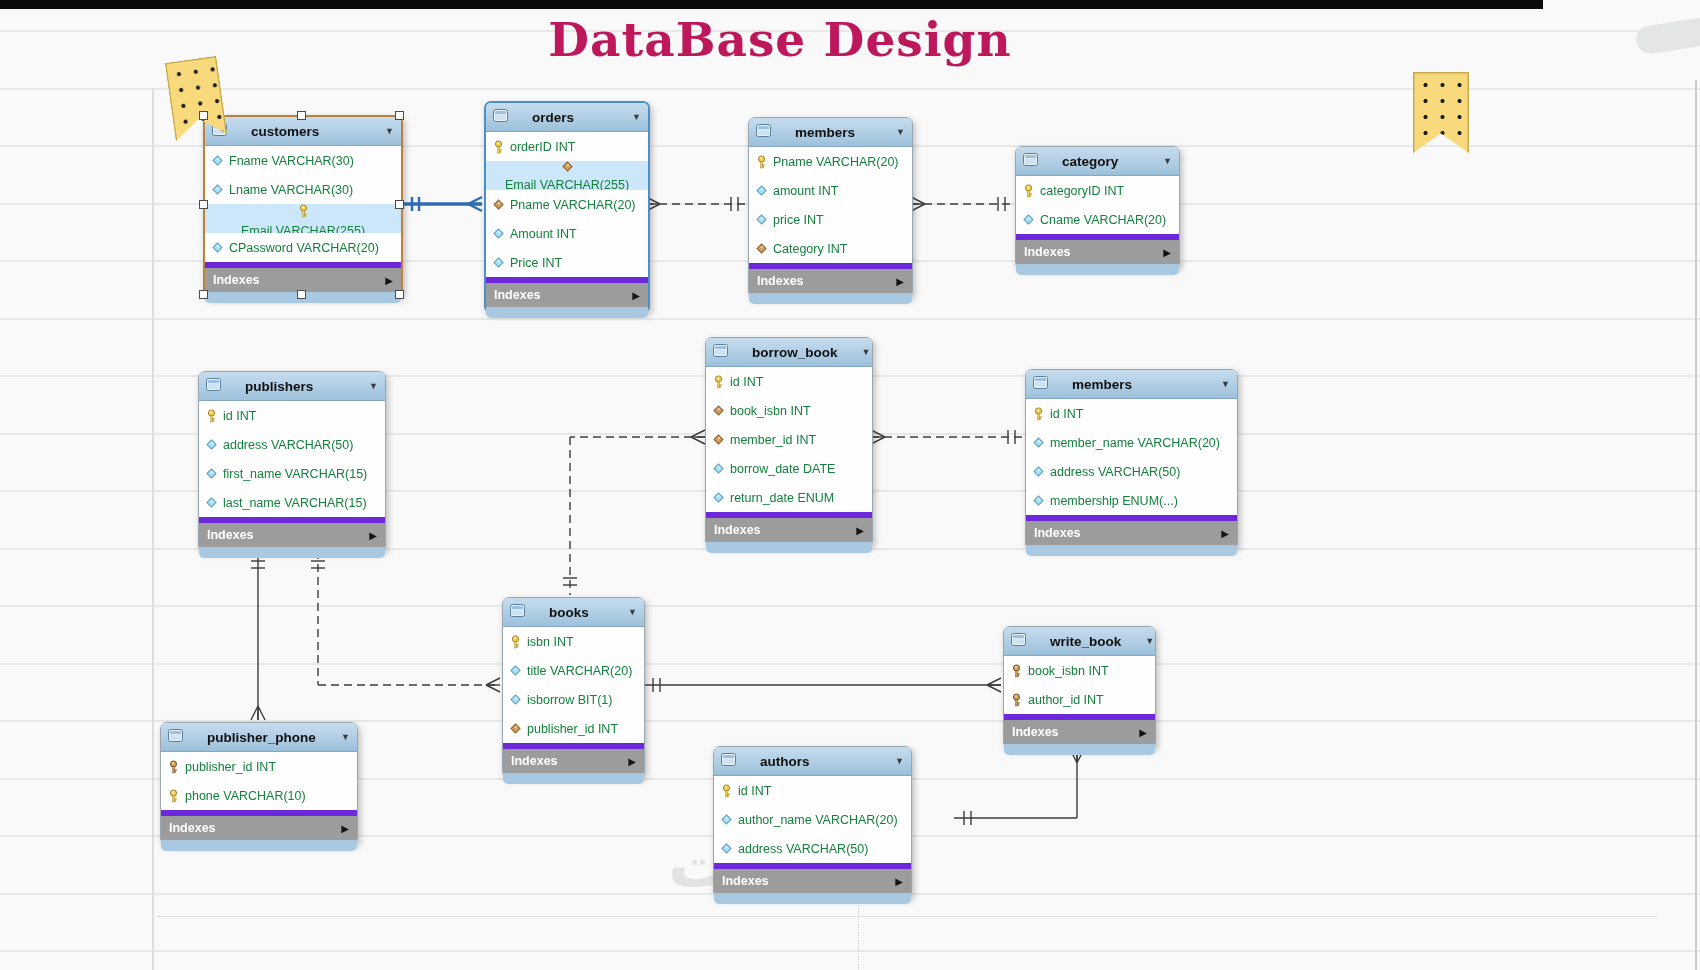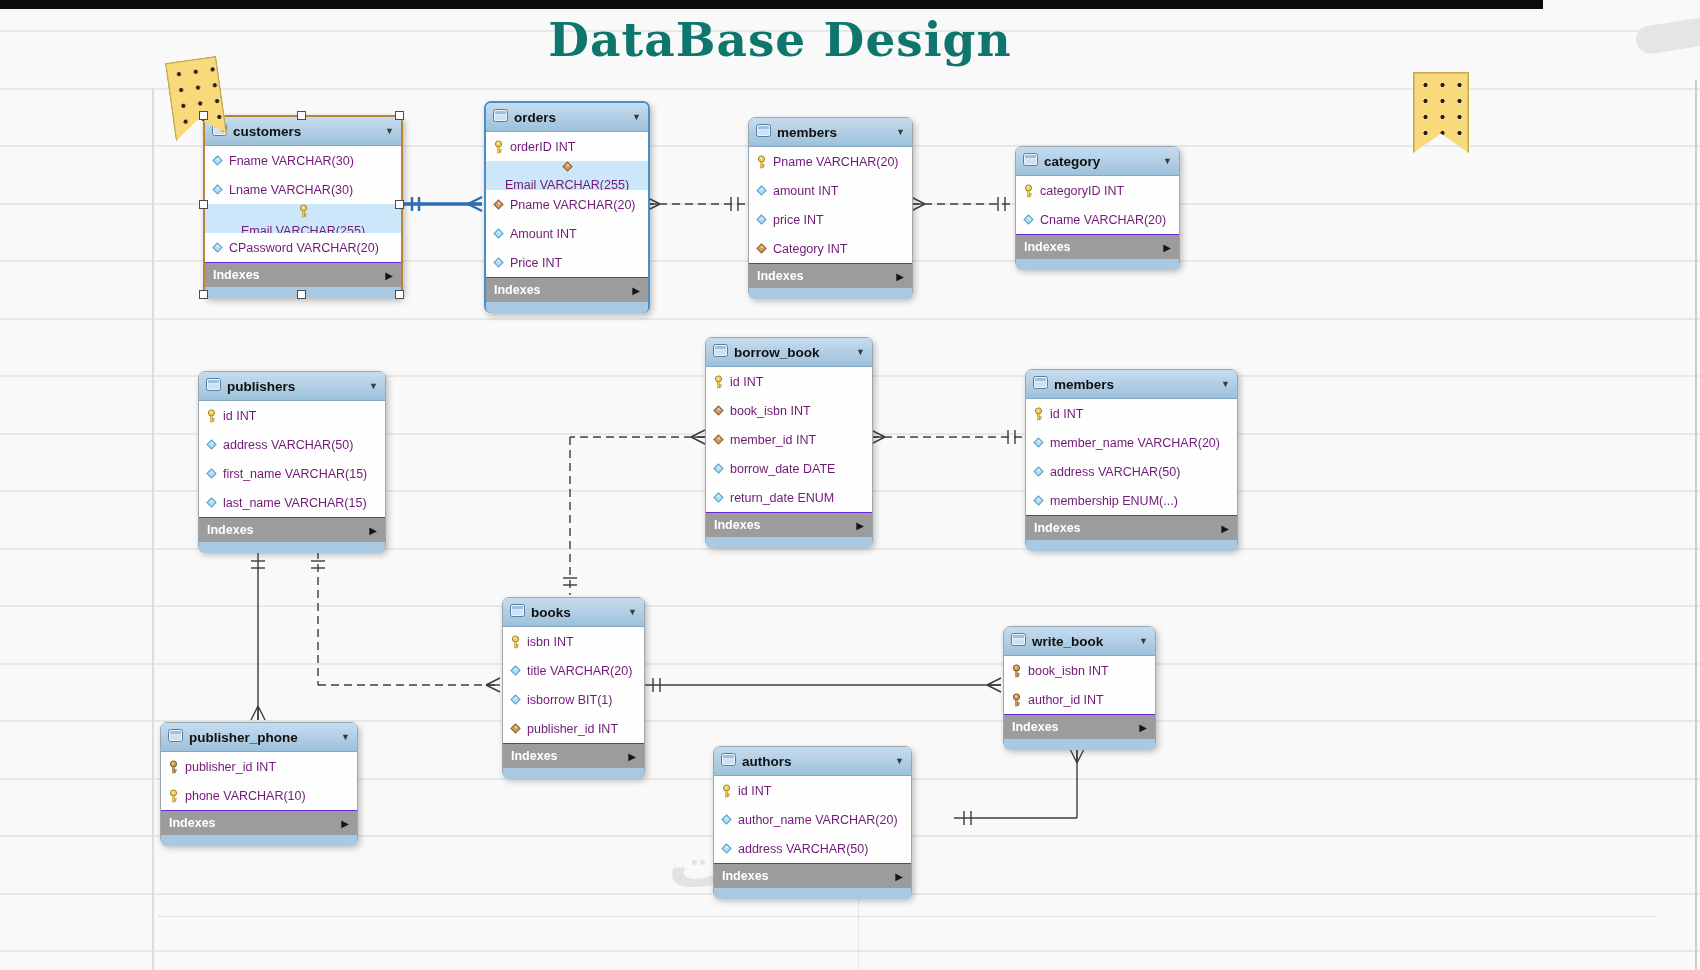--- a/index.html
+++ b/index.html
@@ -10,51 +10,51 @@
   .ruled{position:absolute;inset:0;background:repeating-linear-gradient(
          to bottom,#e7e9e9 0 2px,transparent 2px 57.5px);background-position:0 30px;pointer-events:none;}
   .topbar{position:absolute;left:0;top:0;width:1543px;height:9px;background:#0b0b0b;z-index:6;}
   .margin-line{position:absolute;left:152px;top:88px;bottom:0;width:2px;background:#dcdddd;}
   .right-edge{position:absolute;right:3px;top:80px;bottom:0;width:2px;background:#cbcccc;}
   .dot-h{position:absolute;left:158px;top:916px;width:1500px;border-top:1px dotted #d2d3d3;}
   .dot-v{position:absolute;left:858px;top:756px;height:214px;border-left:1px dotted #d2d3d3;}
 
   .page-title{position:absolute;left:380px;top:12px;width:800px;text-align:center;
       font-family:"DejaVu Serif","Liberation Serif",serif;font-weight:bold;font-size:47px;
-      color:#0f766e;letter-spacing:1px;z-index:4;}
+      color:#be185d;letter-spacing:1px;z-index:4;}
 
   .ribbon{position:absolute;background-color:#f8da7c;
       background-image:radial-gradient(circle,#1d1d1d 1.7px,transparent 2.4px);
       background-size:17px 16px;background-position:4px 5px;
       clip-path:polygon(0 0,100% 0,100% 100%,50% 76%,0 100%);
       box-shadow:inset 0 0 0 1.5px #c4a94e;z-index:5;}
   .ribbon.left{left:170px;top:59px;width:52px;height:79px;transform:rotate(-8deg);}
   .ribbon.right{left:1413px;top:72px;width:56px;height:81px;}
   .scribble{position:absolute;left:1636px;top:22px;width:75px;height:28px;background:#e4e5e5;
       border-radius:18px 6px 14px 20px;transform:rotate(-9deg);z-index:2;}
 
   .canvas{position:absolute;inset:0;z-index:2;}
   #rel-svg{position:absolute;left:0;top:0;z-index:2;}
   .watermark{position:absolute;left:668px;top:828px;z-index:1;font-size:64px;font-weight:bold;
       color:#c9c9c9;opacity:.45;font-family:"DejaVu Sans",sans-serif;letter-spacing:2px;}
 
   .tbl{position:absolute;background:#fefefe;border:1.5px solid #9aa7b1;border-radius:7px;
       box-shadow:2px 3px 6px rgba(70,70,70,.35);z-index:3;}
   .tbl.hi{border:2px solid #4a90c8;}
   .tbl.sel{border:2px solid #bb8238;}
-  .tbl-hd{height:28px;display:flex;align-items:center;gap:6px;padding:0 7px;
+  .tbl-hd{height:28px;display:flex;align-items:center;gap:24px;padding:0 7px;
       background:linear-gradient(#c7dcee,#9cc1db);border-bottom:1px solid #85a7c1;
       border-radius:5px 5px 0 0;font-weight:bold;font-size:13.5px;color:#101010;}
   .tbl-hd .arrow{margin-left:auto;font-size:9px;color:#3a3a3a;}
   .row{height:29px;display:flex;align-items:center;gap:6px;padding:0 7px;
-      font-size:12.5px;color:#701a75;white-space:nowrap;overflow:hidden;}
+      font-size:12.5px;color:#15803d;white-space:nowrap;overflow:hidden;}
   .row.hl{background:#cde7fa;flex-direction:column;}
   .row .cicon{flex:0 0 auto;display:flex;align-items:center;}
   .idx{height:24px;background:#9c9c9c;color:#fff;font-weight:bold;font-size:12.5px;
-      display:flex;align-items:center;padding:0 8px;border-top:1px solid #6d28d9;}
+      display:flex;align-items:center;padding:0 8px;border-top:6px solid #6d28d9;}
   .idx .arrow{margin-left:auto;color:#151515;font-size:10px;}
   .ftr{height:11px;background:#a9c9e2;border-radius:0 0 5px 5px;}
 
   .handle{position:absolute;width:9px;height:9px;background:#fff;border:1.5px solid #4c4c4c;
       z-index:7;box-sizing:border-box;}
 </style>
 </head>
 <body>
 
 <div class="page">

